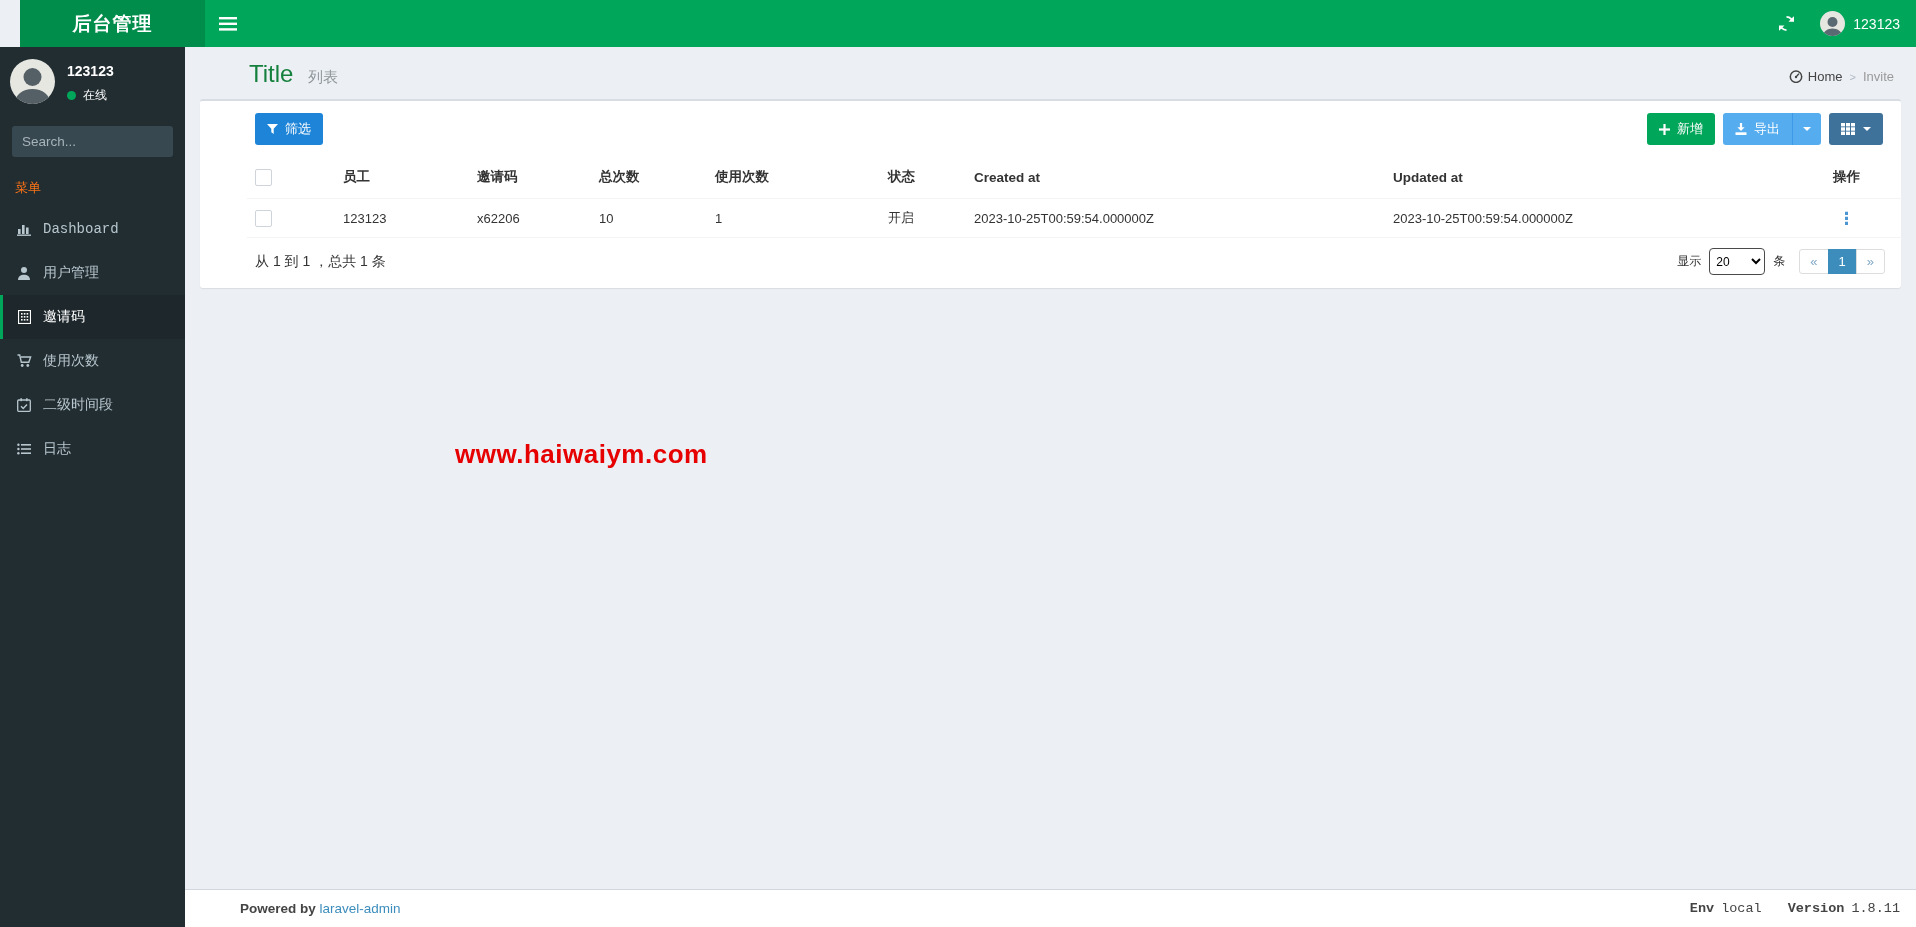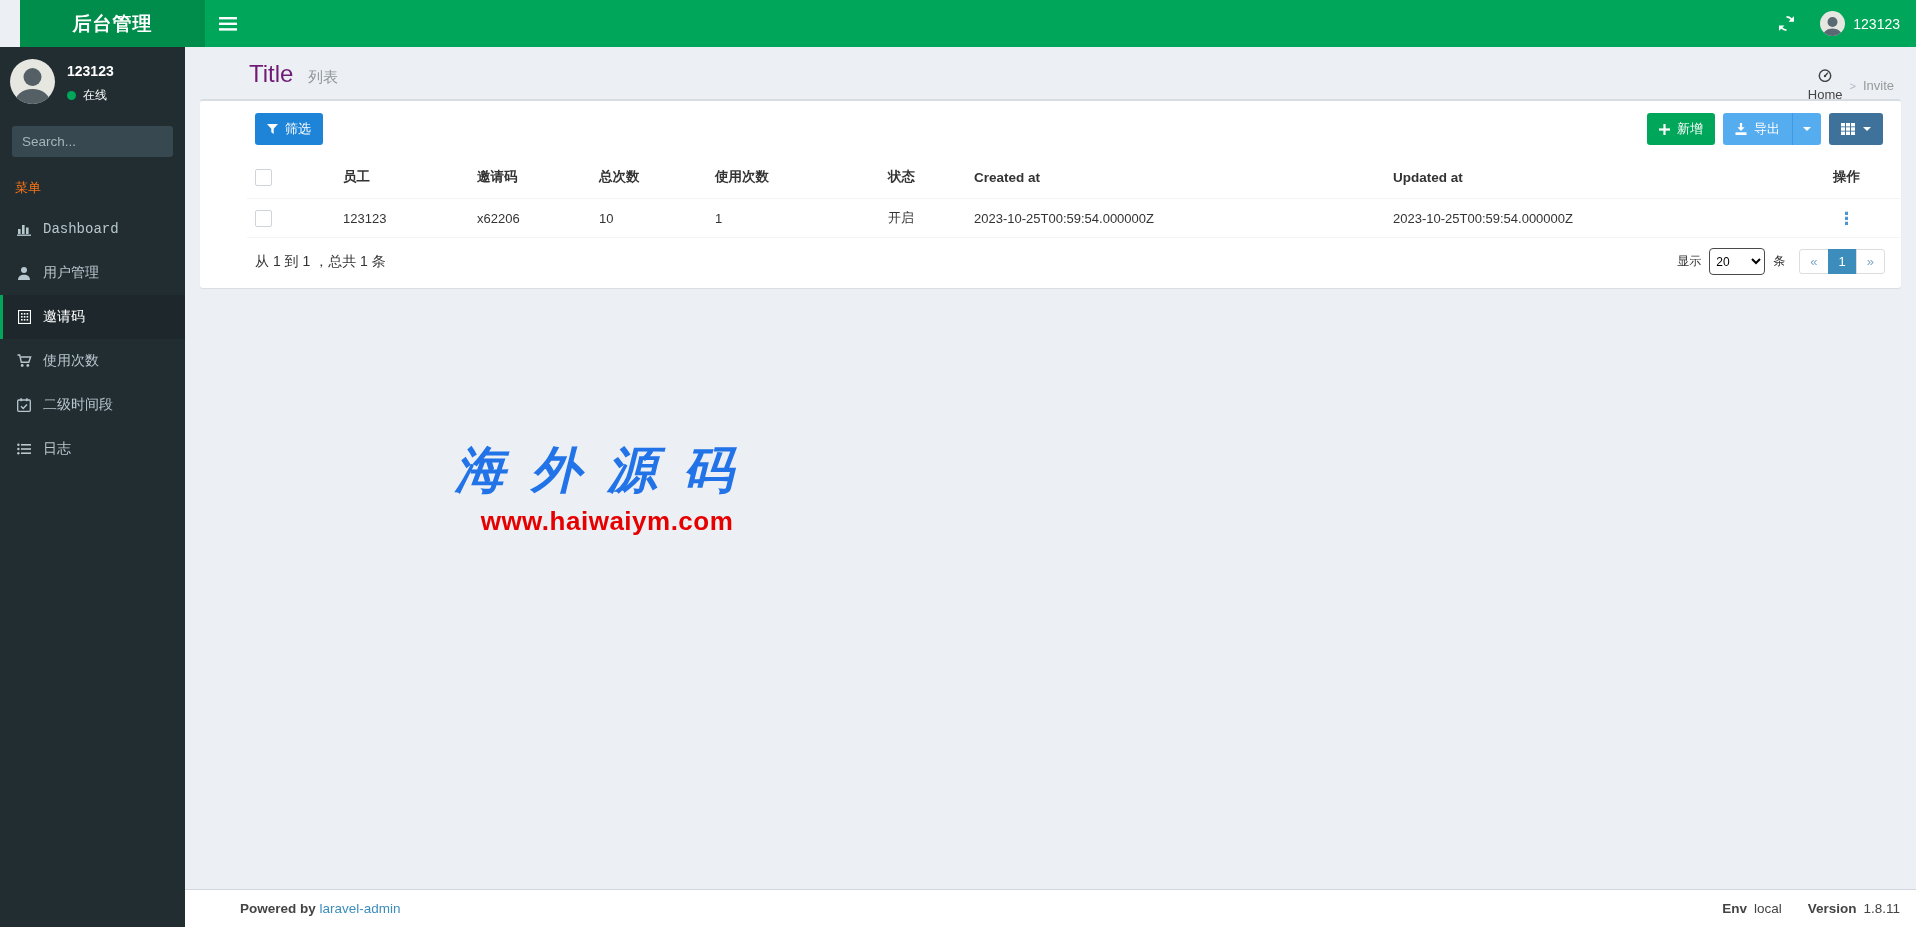--- a/index.html
+++ b/index.html
@@ -38,26 +38,26 @@
   .menu li { display:flex; align-items:center; height:44px; padding:0 15px; gap:10px;
              color:#b8c7ce; font-size:14px; cursor:pointer;font-family:Liberation Mono, monospace; }
   .menu li .mi { width:18px; display:flex; justify-content:center; flex:none; }
   .menu li.active { background:var(--sidebar-active,#1e282c); color:#fff; border-left:3px solid var(--navbar-green,#00a65a); padding-left:12px; }
 
   
   .main { position:fixed; left:185px; top:47px; width:1731px; height:880px; display:flex; flex-direction:column; }
   .content { flex:1; position:relative; }
 
   .content-header { position:relative; padding:13px 22px 9px 64px; height:52px; }
-  .content-header h1 { font-size:24px; font-weight:normal; color:#701a75; display:inline; }
+  .content-header h1 { font-size:24px; font-weight:normal; color:#15803d; display:inline; }
   .content-header .sub { font-size:15px; color:#8e959a; margin-left:10px; }
   .breadcrumb { position:absolute; right:22px; top:22px; font-size:13px; color:#444;
                 display:flex; align-items:center; gap:7px; }
   .breadcrumb .sep { color:#b0b8c4; font-size:11px; }
-  .breadcrumb .crumb-home { color:#444; text-decoration:none; display:flex; align-items:center; gap:5px; cursor:pointer;flex-direction:column; }
+  .breadcrumb .crumb-home { color:#444; text-decoration:none; display:flex; align-items:center; gap:5px; cursor:pointer; }
   .breadcrumb .current { color:#999; }
 
   .box { margin:0 15px; background:#fff; border-radius:3px; border-top:2px solid #d8dce3;
          box-shadow:0 1px 1px rgba(0,0,0,0.08); }
   .box-header { display:flex; align-items:center; justify-content:space-between; padding:12px 18px 11px 55px; }
   .btn { display:inline-flex; align-items:center; gap:7px; border:none; border-radius:3px;
          color:#fff; font-size:13px; padding:7px 12px; cursor:pointer; font-family:inherit; }
   .btn-filter { background:var(--filter-blue,#1d84d8); }
   .btn-create { background:var(--create-green,#00a65a); }
   .btn-group { display:inline-flex; }
@@ -92,21 +92,21 @@
 
   .watermark { position:absolute; left:270px; top:390px; text-align:center; pointer-events:none; }
   .wm1 { font-family:"DejaVu Serif","Liberation Serif",serif; font-style:italic; font-weight:bold;
          font-size:50px; color:var(--watermark-blue,#2273e8); letter-spacing:26px; white-space:nowrap; }
   .wm2 { font-size:26px; font-weight:bold; color:var(--watermark-red,#e60000); margin-top:2px; letter-spacing:0.5px; }
 
   .footer { height:38px; background:#fff; border-top:1px solid #d2d6de; display:flex; align-items:center;
             justify-content:space-between; padding:0 16px 0 55px; font-size:13.5px; }
   .footer b { color:#444; }
   .footer .link { color:var(--link-blue,#3c8dbc); text-decoration:none; cursor:pointer; }
-  .footer-right { display:flex; gap:26px; color:#444; }
+  .footer-right { display:flex; gap:26px; color:#444;font-family:Liberation Mono, monospace; }
   .footer-right span { display:flex; gap:7px; }
 </style>
 </head>
 <body>
 
 <header class="topbar">
   <div class="logo">后台管理</div>
   <div class="navbar">
     <div class="hamburger">
       <svg width="18" height="14" viewBox="0 0 18 14">
@@ -364,21 +364,20 @@
               </li>
             <li>
                 <a class="pg">»</a>
               </li>
           </ul>
         </div>
       </div>
     </div>
 
     <div class="watermark">
-      <div class="wm1">海外源码</div>
       <div class="wm2">www.haiwaiym.com</div>
     </div>
   </div>
 
   <footer class="footer">
     <div>
       <b>Powered by</b>
       <a class="link">laravel-admin</a>
     </div>
     <div class="footer-right">

